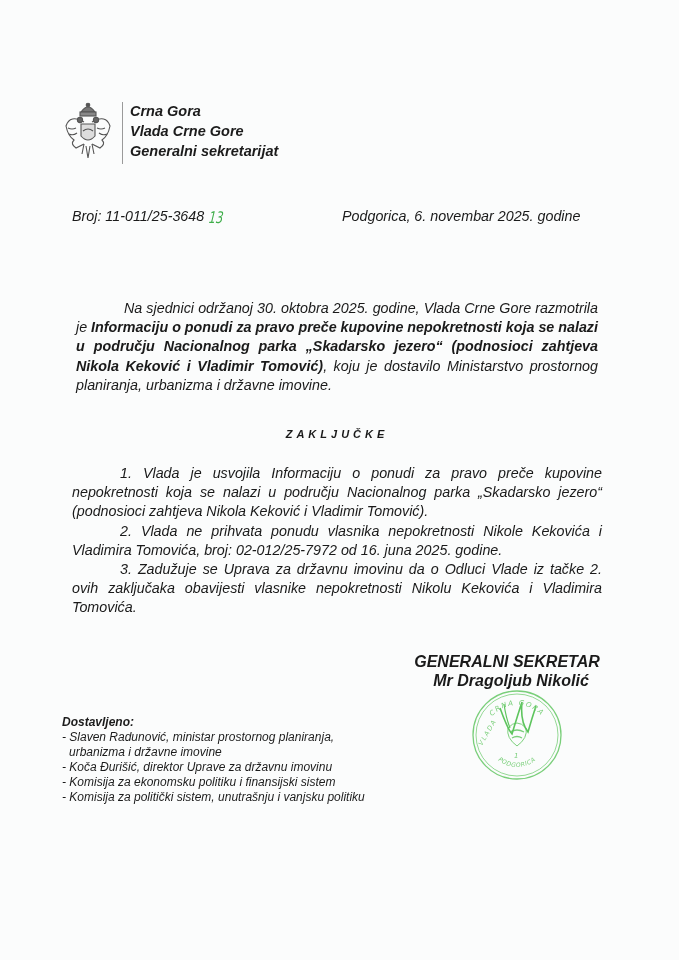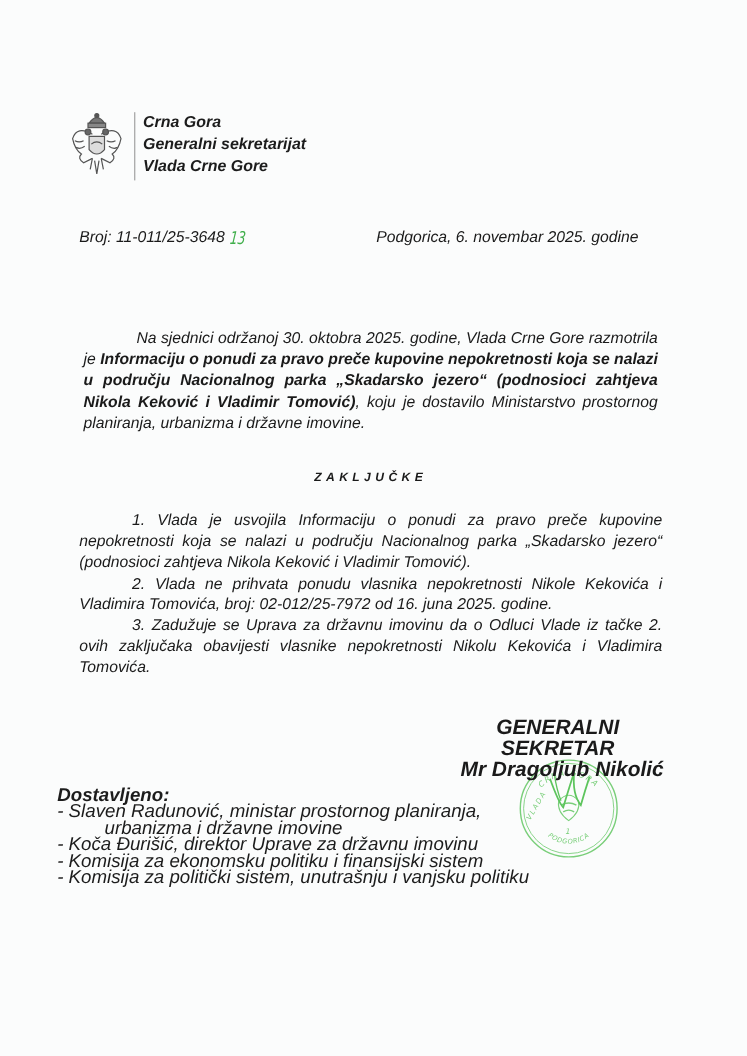--- a/index.html
+++ b/index.html
@@ -112,47 +112,47 @@
     }
 
     
     .signature {
       position: absolute;
       left: 407px;
       top: 652px;
       width: 200px;
       text-align: center;
       font-weight: bold;
-      font-size: 19px;
+      font-size: 16px;
       line-height: 19px;
     }
     .signature .sig-title { margin-left: 0; }
     .signature .sig-name { margin-left: 8px; }
 
     .stamp {
       position: absolute;
       left: 470px;
       top: 688px;
       width: 94px;
       height: 94px;
       opacity: 0.9;
     }
 
     
     .dist {
       position: absolute;
-      left: 52px;
+      left: 62px;
       top: 715px;
-      font-size: 17px;
+      font-size: 12px;
       line-height: 15px;
       color: #1c1c1c;
     }
     .dist .dist-title { font-weight: bold; }
     .dist .item { white-space: nowrap; }
-    .dist .cont { padding-left: 7px; white-space: nowrap; margin-left: 36px; }
+    .dist .cont { padding-left: 7px; white-space: nowrap; }
   </style>
 </head>
 <body>
 
 <div class="page">
 
   <div class="header">
     <svg class="coat" viewBox="0 0 52 62">
       <g fill="none" stroke="#555" stroke-width="1.1">
 
@@ -169,22 +169,22 @@
 
         <path d="M19 24 L33 24 L33 36 Q26 44 19 36 Z" fill="#ddd"></path>
         <path d="M21 31 Q26 27 31 31"></path>
 
         <path d="M22 44 L20 54 M30 44 L32 54 M24 46 L26 58 L28 46"></path>
       </g>
     </svg>
     <div class="vbar"></div>
     <div class="org-lines">
       <div>Crna Gora</div>
+      <div>Vlada Crne Gore</div>
       <div>Generalni sekretarijat</div>
-      <div>Vlada Crne Gore</div>
     </div>
   </div>
 
   <div class="ref-line">
     <span class="ref-left">
       <span>Broj: 11-011/25-3648</span><span class="handwritten">13</span>
     </span>
     <span class="ref-right">Podgorica, 6. novembar 2025. godine</span>
   </div>
 

